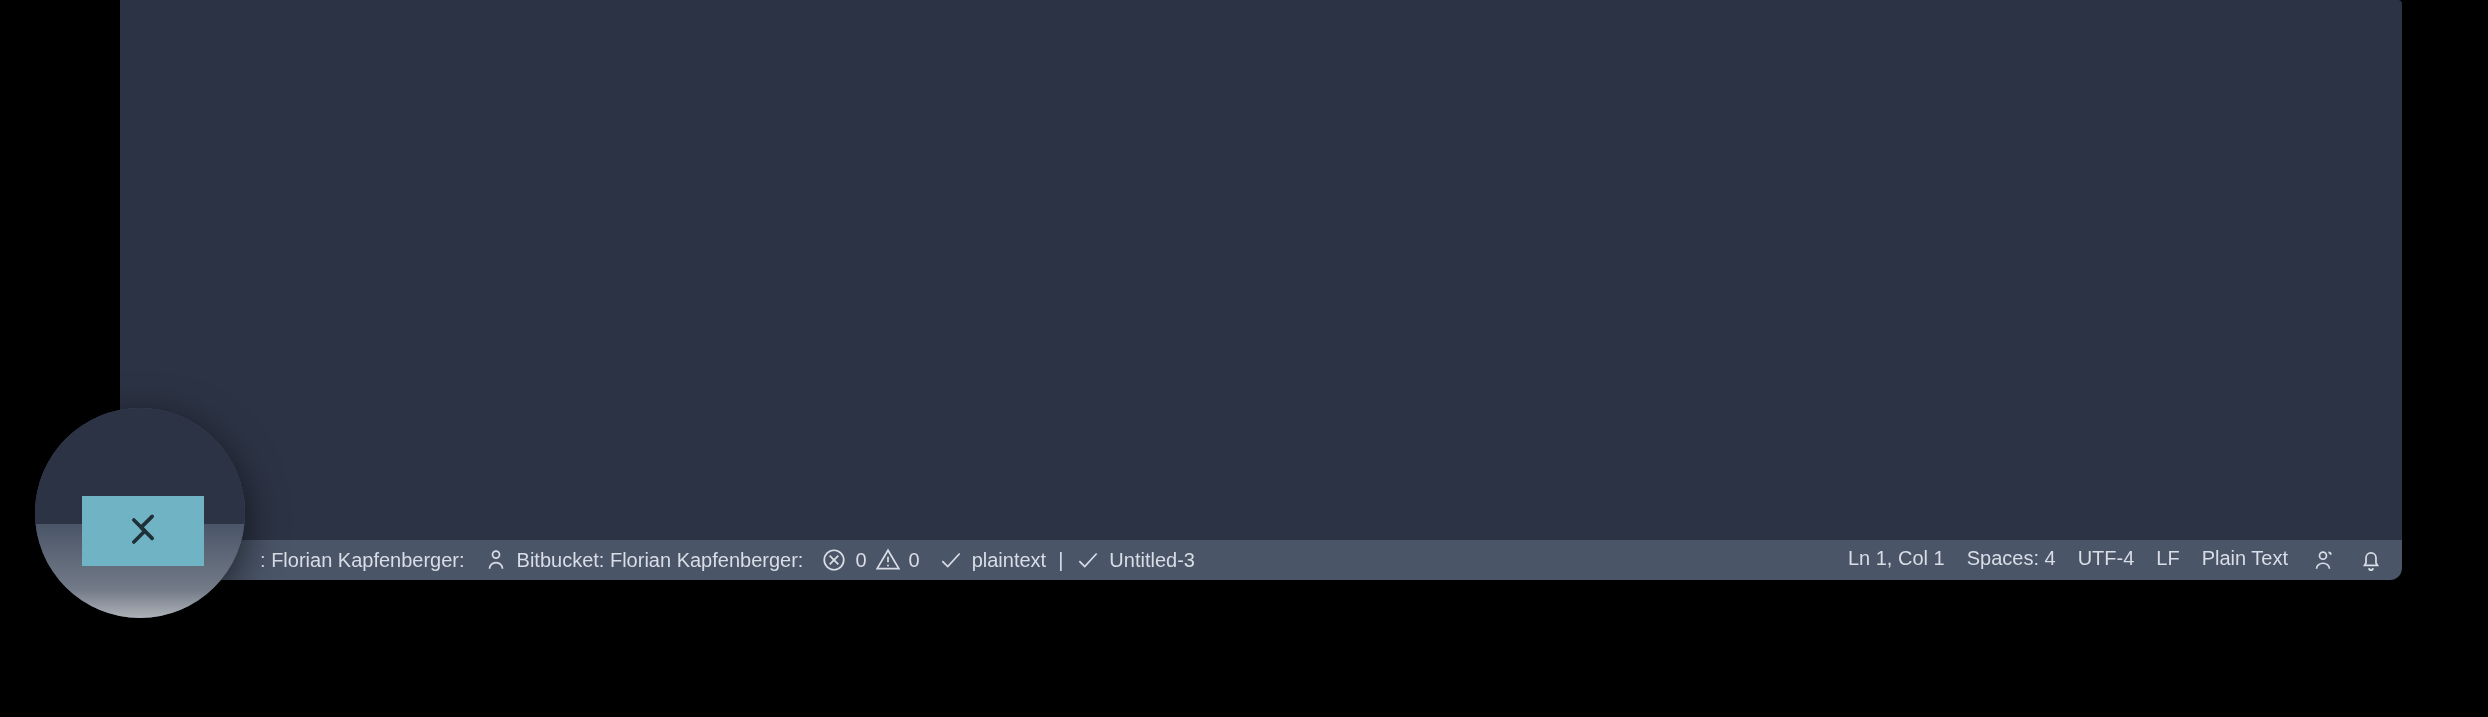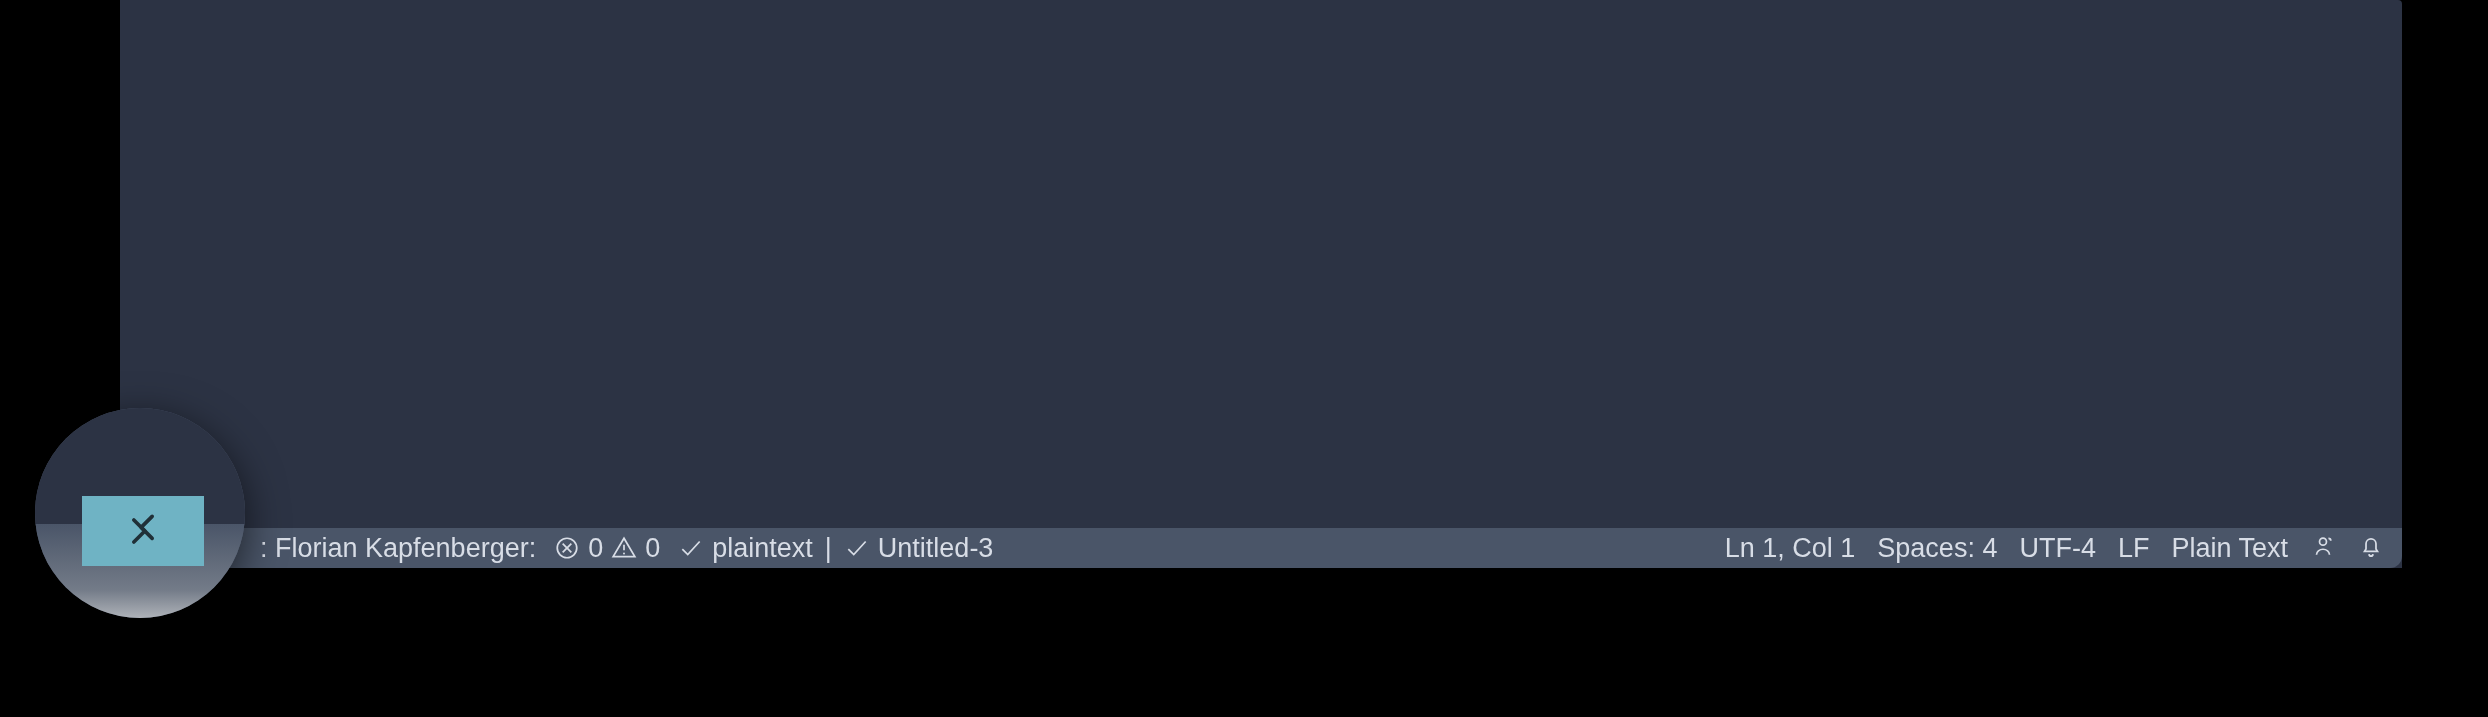--- a/index.html
+++ b/index.html
@@ -30,28 +30,28 @@
       background: #2c3344;
       display: flex;
       flex-direction: column;
       justify-content: flex-end;
       align-items: center;
       padding-bottom: 40px;
     }
     .status-bar {
       position: absolute;
       left: 120px;
-      top: 528px;
+      top: 540px;
       width: 2282px;
       height: 40px;
       background: #4a5568;
       display: flex;
       align-items: center;
       color: #d8dde6;
-      font-size: 27px;
+      font-size: 20px;
       border-radius: 0 0 12px 12px;
     }
     .status-left {
       display: flex;
       align-items: center;
       gap: 18px;
       padding-left: 140px;
       flex: 1;
     }
     .status-right {
@@ -148,20 +148,29 @@
   </div>
 </div>
 
 <div class="status-bar">
   <div class="status-left">
 
     <div class="status-item">
       <span><span>: </span><span>Florian Kapfenberger:</span></span>
     </div>
 
+    <div class="status-item">
+      <span class="icon-svg small-icon">
+        <svg viewBox="0 0 24 24">
+            <circle cx="12" cy="7" r="3.2"></circle>
+            <path d="M6 20c0-3.1 2.7-5.6 6-5.6s6 2.5 6 5.6"></path>
+          </svg>
+      </span>
+      <span>Bitbucket: Florian Kapfenberger:</span>
+    </div>
 
     <div class="status-item">
       <span class="icon-svg small-icon">
         <svg viewBox="0 0 24 24">
             <circle cx="12" cy="12" r="9"></circle>
             <line x1="8" y1="8" x2="16" y2="16"></line>
             <line x1="16" y1="8" x2="8" y2="16"></line>
           </svg>
       </span>
       <span>0</span>

